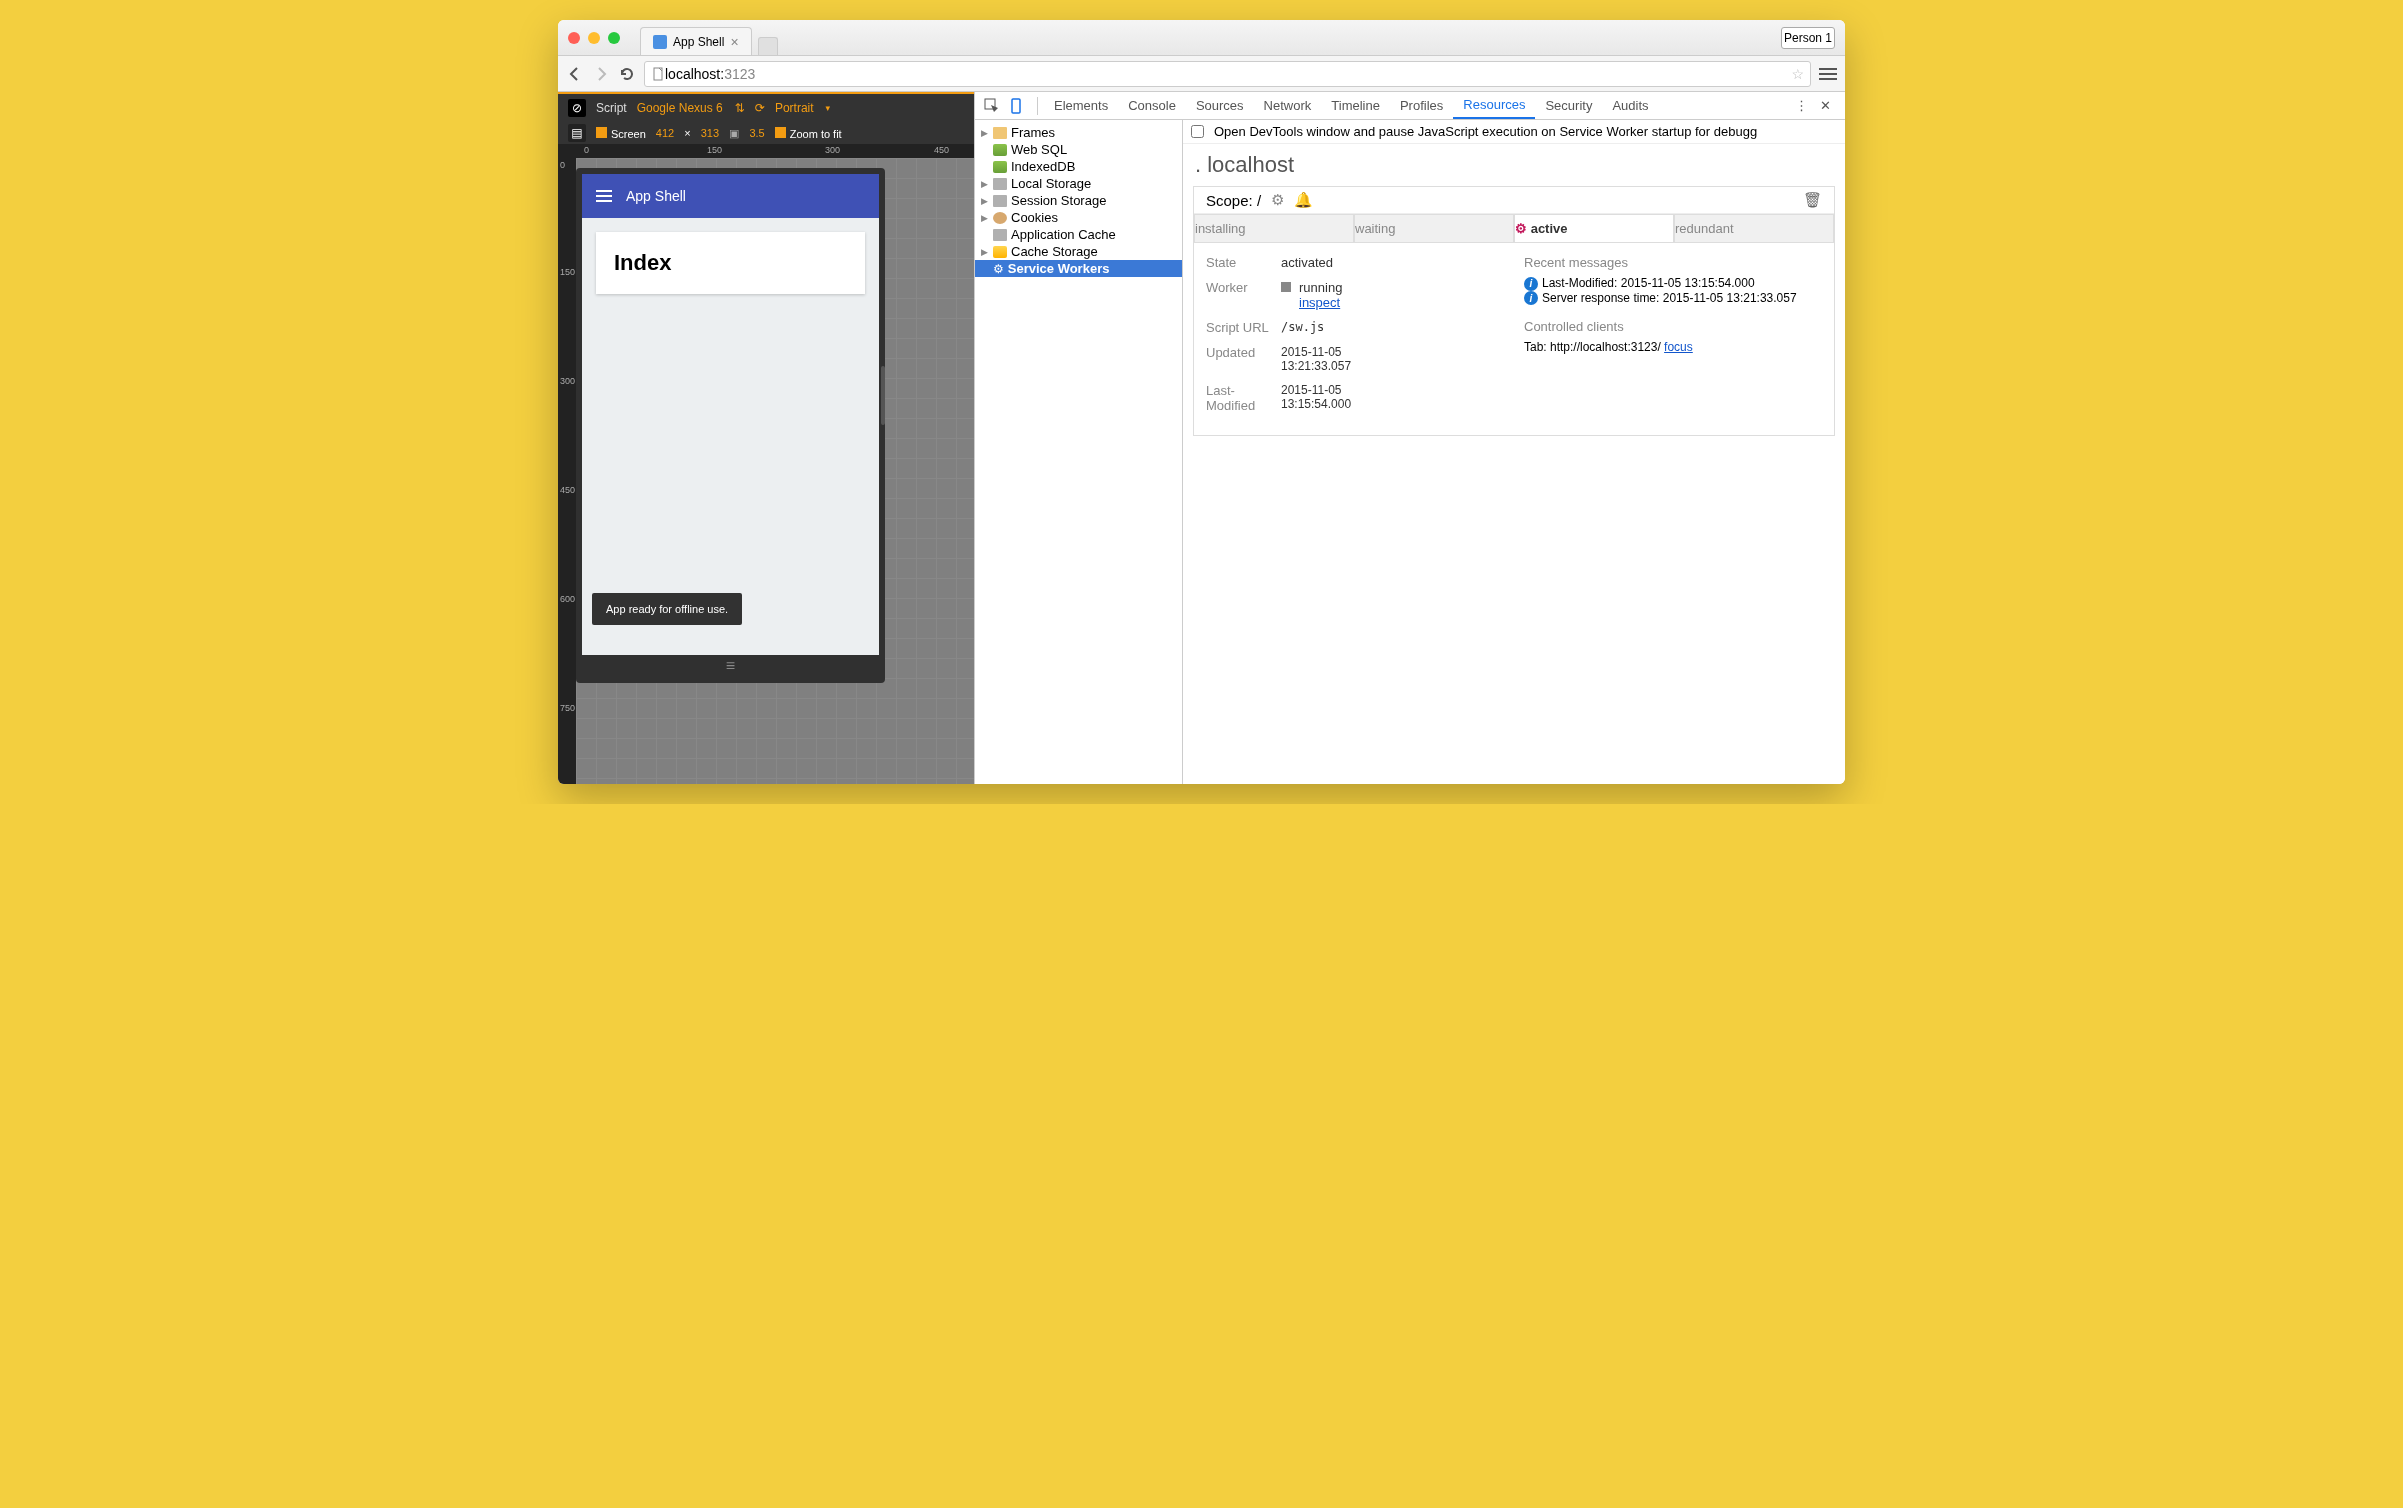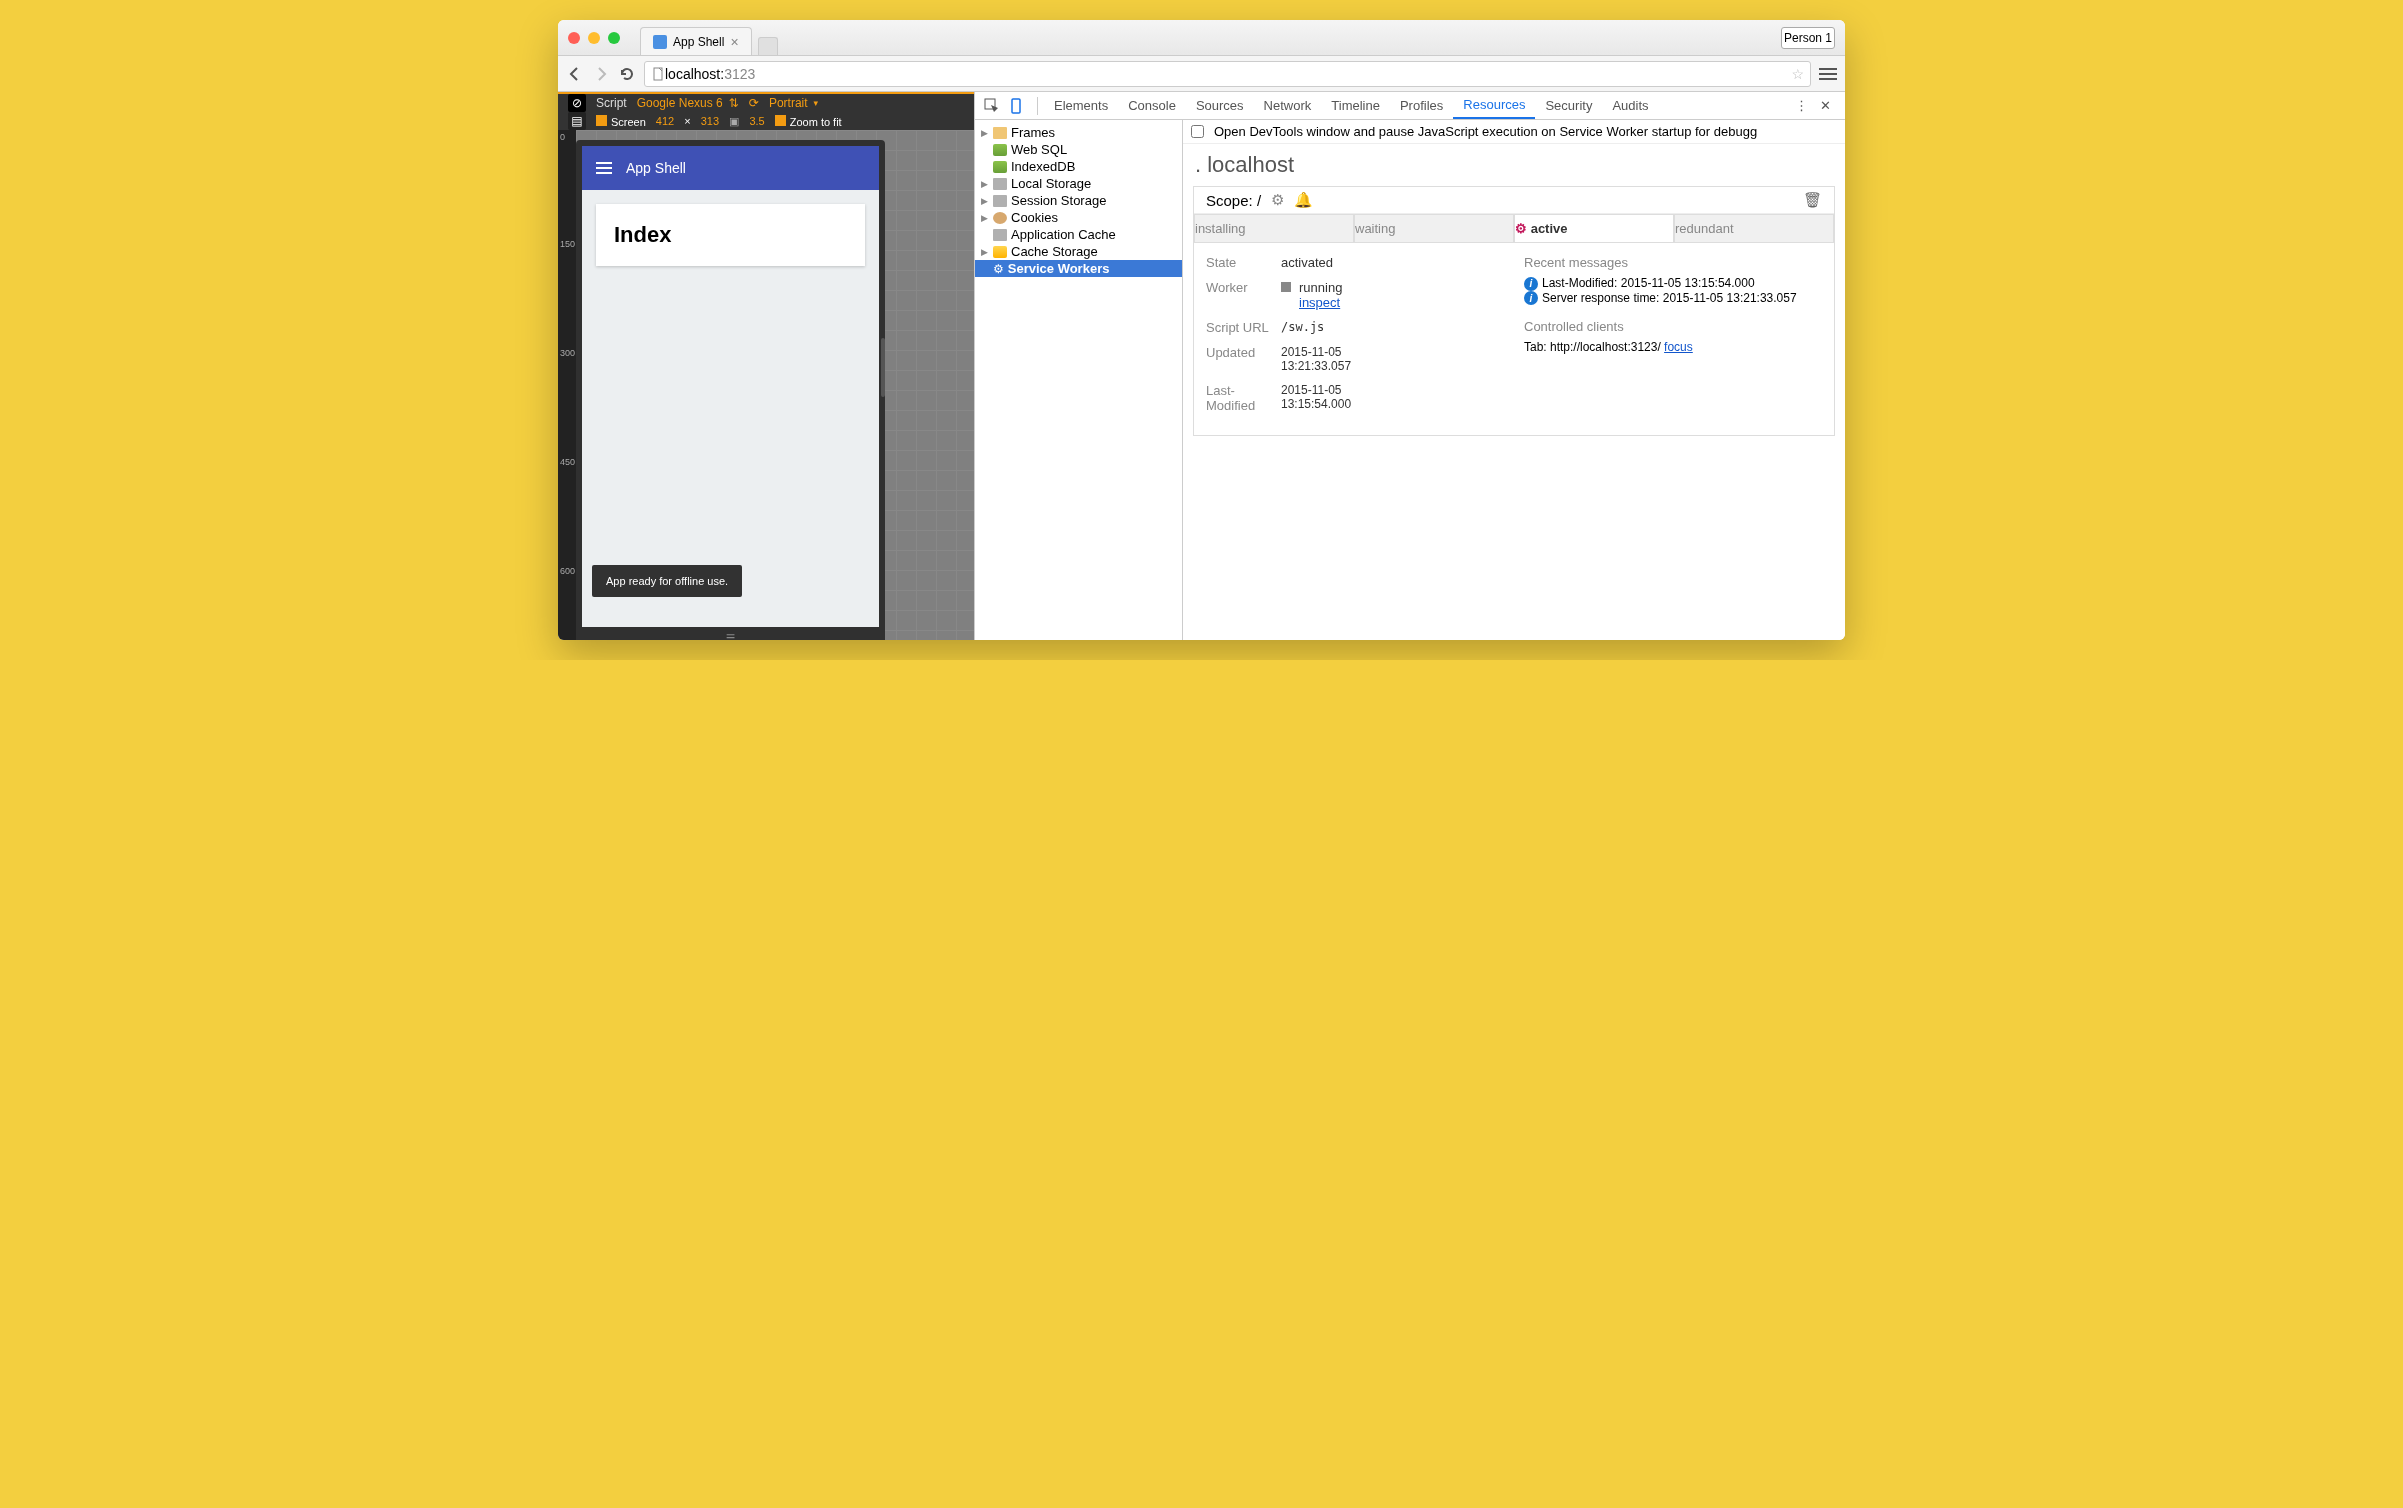--- a/index.html
+++ b/index.html
@@ -1,17 +1,17 @@
 <!DOCTYPE html>
 <html><head>
 <meta charset="utf-8">
 <style>
 * { box-sizing: border-box; margin: 0; padding: 0; font-family: -apple-system, "Helvetica Neue", Arial, sans-serif; }
 body { background: #f3cf3f; padding: 20px; }
-.window { width: 1287px; height: 620px; margin: 0 auto; background: #fff; border-radius: 6px; box-shadow: 0 15px 40px rgba(0,0,0,0.25); overflow: hidden; display: flex; flex-direction: column; }
+.window { width: 1287px; height: 764px; margin: 0 auto; background: #fff; border-radius: 6px; box-shadow: 0 15px 40px rgba(0,0,0,0.25); overflow: hidden; display: flex; flex-direction: column; }
 .titlebar { height: 36px; background: linear-gradient(#f5f5f5,#e8e8e8); border-bottom: 1px solid #ccc; display: flex; align-items: center; padding: 0 10px; position: relative; }
 .traffic { display: flex; gap: 8px; }
 .tl { width: 12px; height: 12px; border-radius: 50%; }
 .tl.red{background:#ff5f56}.tl.yellow{background:#ffbd2e}.tl.green{background:#27c93f}
 .tabstrip { display:flex; margin-left:20px; align-items:flex-end; height:100%; }
 .tab { background:#f5f5f5; border:1px solid #ccc; border-bottom:none; border-radius:4px 4px 0 0; padding:5px 12px; display:flex; align-items:center; gap:6px; font-size:12px; height:28px; margin-top:8px; }
 .tab-icon{width:14px;height:14px;background:#4a90e2;border-radius:2px;display:inline-block}
 .tab-close{color:#888;font-size:14px;cursor:pointer}
 .newtab{width:20px;height:18px;background:#e0e0e0;border-radius:3px 3px 0 0;margin-left:6px;margin-top:14px;border:1px solid #ccc;border-bottom:none}
 .person{margin-left:auto;padding:3px 2px;border:1px solid #aaa;border-radius:3px;font-size:12px;background:#fff}
@@ -19,21 +19,21 @@
 .navbtn{width:18px;height:18px;display:flex;align-items:center;justify-content:center;color:#555;cursor:pointer}
 .navbtn.disabled{color:#bbb}
 .omnibox{flex:1;height:26px;background:#fff;border:1px solid #ccc;border-radius:3px;display:flex;align-items:center;padding:0 6px;font-size:14px}
 .omnibox .star{margin-left:auto;color:#bbb}
 .hamburger{width:18px;display:flex;flex-direction:column;gap:3px;cursor:pointer}
 .hamburger span{height:2px;background:#555}
 .content{flex:1;display:flex;overflow:hidden}
 .device-area{width:416px;background:#808080;display:flex;flex-direction:column;position:relative;border-top:2px solid #f39c12}
 .device-bar{height:28px;background:#333;color:#fff;display:flex;align-items:center;padding:0 10px;font-size:12px;gap:10px}
 .device-bar .lbl{color:#ddd}
-.device-select{color:#f39c12;display:flex;align-items:center;gap:6px}
+.device-select{color:#f39c12;display:flex;align-items:center;gap:12px}
 .device-sub{height:22px;background:#333;color:#fff;display:flex;align-items:center;padding:0 10px;font-size:11px;gap:10px}
 .device-sub .val{color:#f39c12}
 .chk{width:11px;height:11px;background:#f39c12;display:inline-block;margin-right:4px}
 .badge{width:18px;height:18px;background:#000;color:#fff;border-radius:2px;display:flex;align-items:center;justify-content:center;font-size:12px}
 .ruler-h{height:14px;background:#222;position:relative;overflow:hidden}
 .ruler-h .tick{position:absolute;color:#aaa;font-size:9px;top:1px}
 .ruler-v{width:18px;background:#222;position:relative}
 .ruler-v .tick{position:absolute;color:#aaa;font-size:9px;left:2px;writing-mode:horizontal-tb}
 .device-canvas{flex:1;display:flex;position:relative}
 .canvas-grid{flex:1;background:#808080;background-image:linear-gradient(#888 1px,transparent 1px),linear-gradient(90deg,#888 1px,transparent 1px);background-size:20px 20px;position:relative;padding:10px 10px 10px 0}

